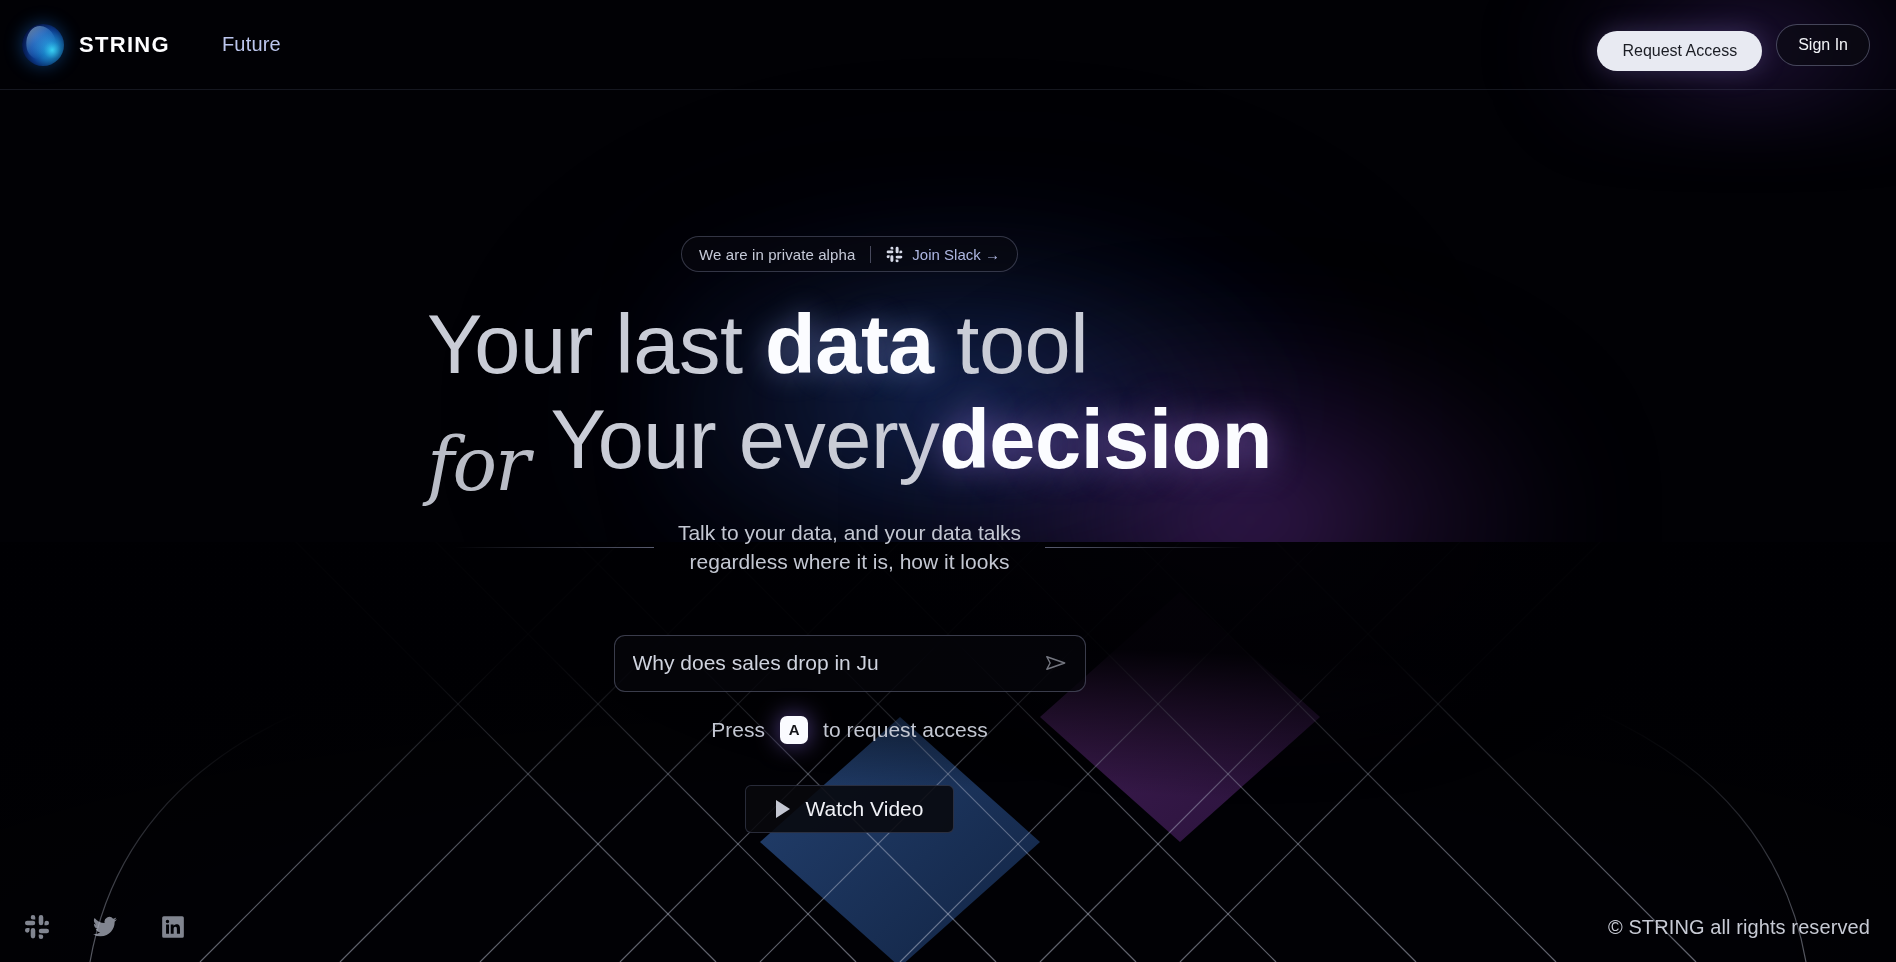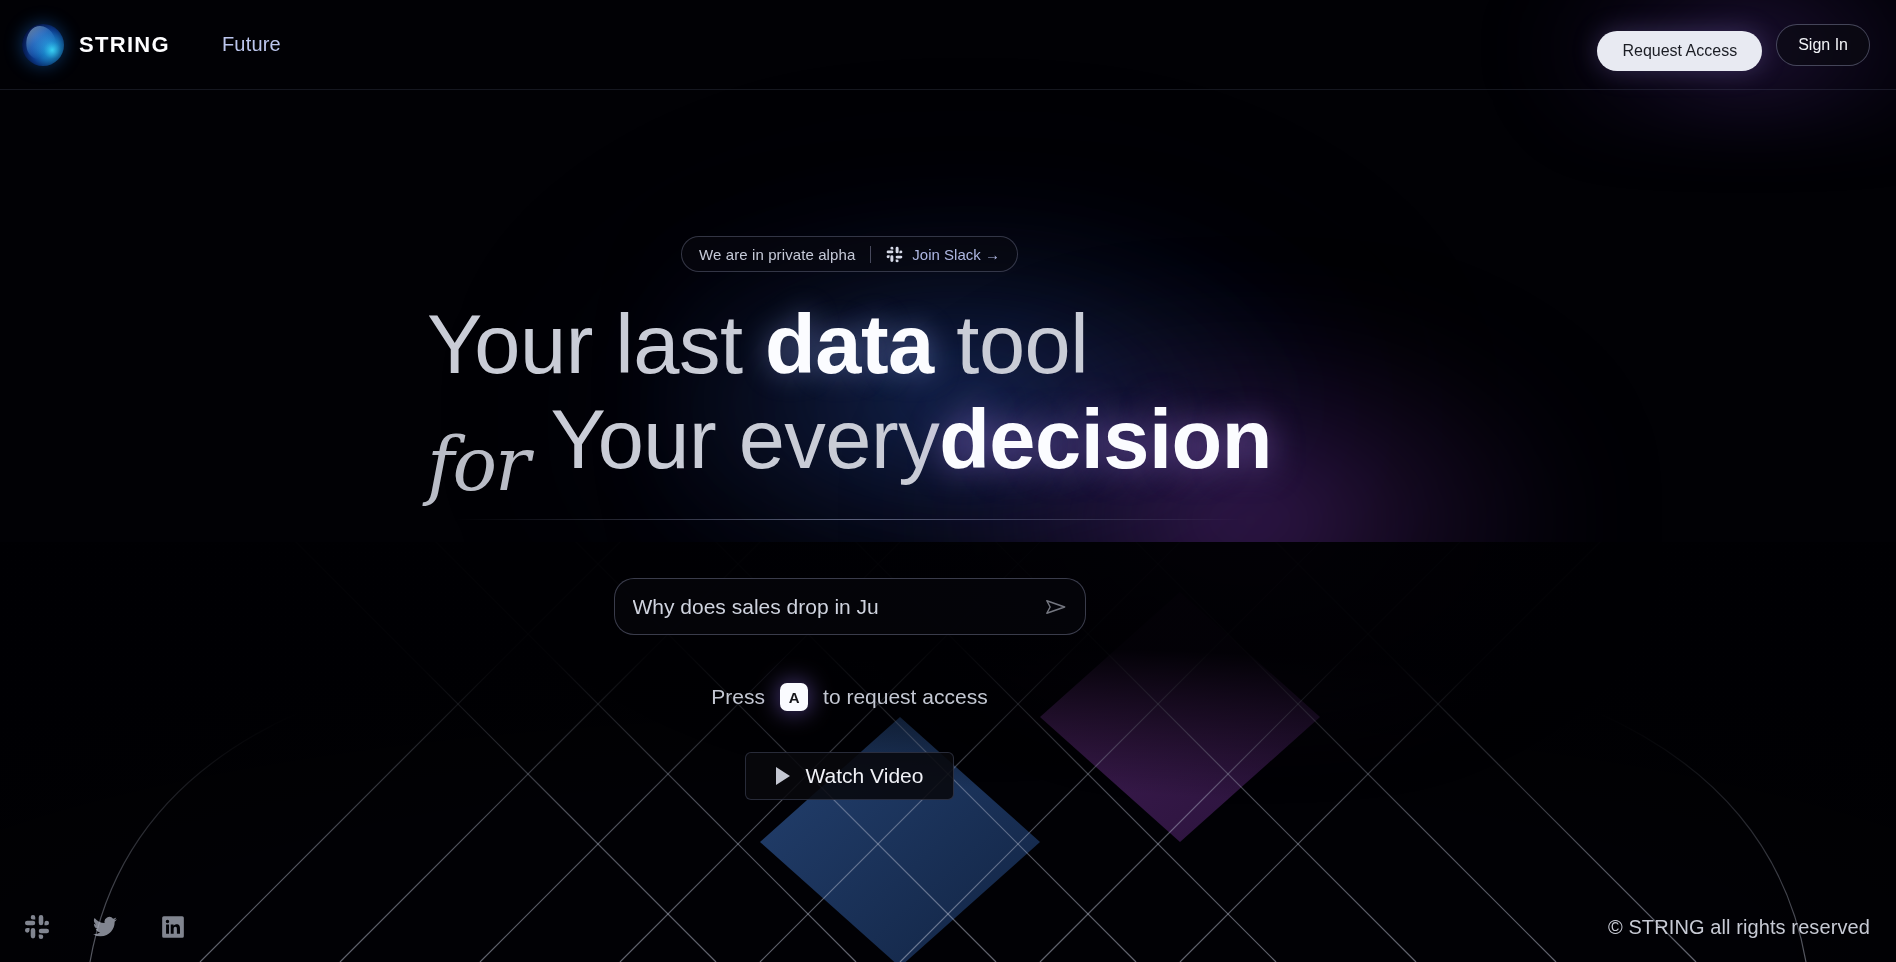--- a/index.html
+++ b/index.html
@@ -152,35 +152,35 @@
   .sub-rule.right { background:linear-gradient(90deg, rgba(160,166,200,0.55) 0%, rgba(160,166,200,0) 100%); }
   .subtitle {
     text-align:center; font-size:21px; line-height:1.38;
     color:#c3c7d2; font-weight:300; padding:0 24px; white-space:nowrap;
   }
 
   .prompt-wrap {
     margin-top:58px;
     width:472px; height:57px;
     border:1px solid rgba(140,146,178,0.40);
-    border-radius:20px;
+    border-radius:11px;
     background:rgba(6,6,11,0.72);
     display:flex; align-items:center;
     padding:0 16px 0 18px;
   }
   .prompt-input {
     flex:1; background:transparent; border:none; outline:none;
     color:#cfd3de; font-size:21px; font-weight:300;
     font-family:"Liberation Sans", sans-serif;
   }
   .prompt-input::placeholder { color:#767a88; }
   .send-ico { width:26px; height:26px; cursor:pointer; opacity:0.62; }
 
   .press-row {
-    margin-top:48px;
+    margin-top:24px;
     display:flex; align-items:center; gap:15px;
     font-size:21px; color:#c3c7d2; font-weight:300;
   }
   .key-cap {
     width:28px; height:28px; border-radius:7px;
     background:#fafbff; color:#141419;
     font-size:15px; font-weight:bold;
     display:flex; align-items:center; justify-content:center;
     box-shadow:0 0 24px rgba(140,110,230,0.62);
     cursor:pointer;
@@ -320,20 +320,24 @@
       </div>
       <div class="hl-line2">
         <span class="hl-for">for</span>
           <span class="hl-thin">Your every </span>
           <span class="hl-bold-p">decision</span>
       </div>
     </div>
 
     <div class="subtitle-row">
       <span class="sub-rule"></span>
+      <div class="subtitle">
+        <div>Talk to your data, and your data talks</div>
+        <div>regardless where it is, how it looks</div>
+      </div>
       <span class="sub-rule right"></span>
     </div>
 
     <div class="prompt-wrap">
       <input class="prompt-input" type="text" value="Why does sales drop in Ju" style="">
       <svg class="send-ico" viewBox="0 0 24 24" fill="none" stroke="#b9bdc9" stroke-width="1.3" stroke-linejoin="round">
         <path d="M3.5 6.2 L20 12 L3.5 17.8 L6.6 12 Z"></path>
       </svg>
     </div>
 

